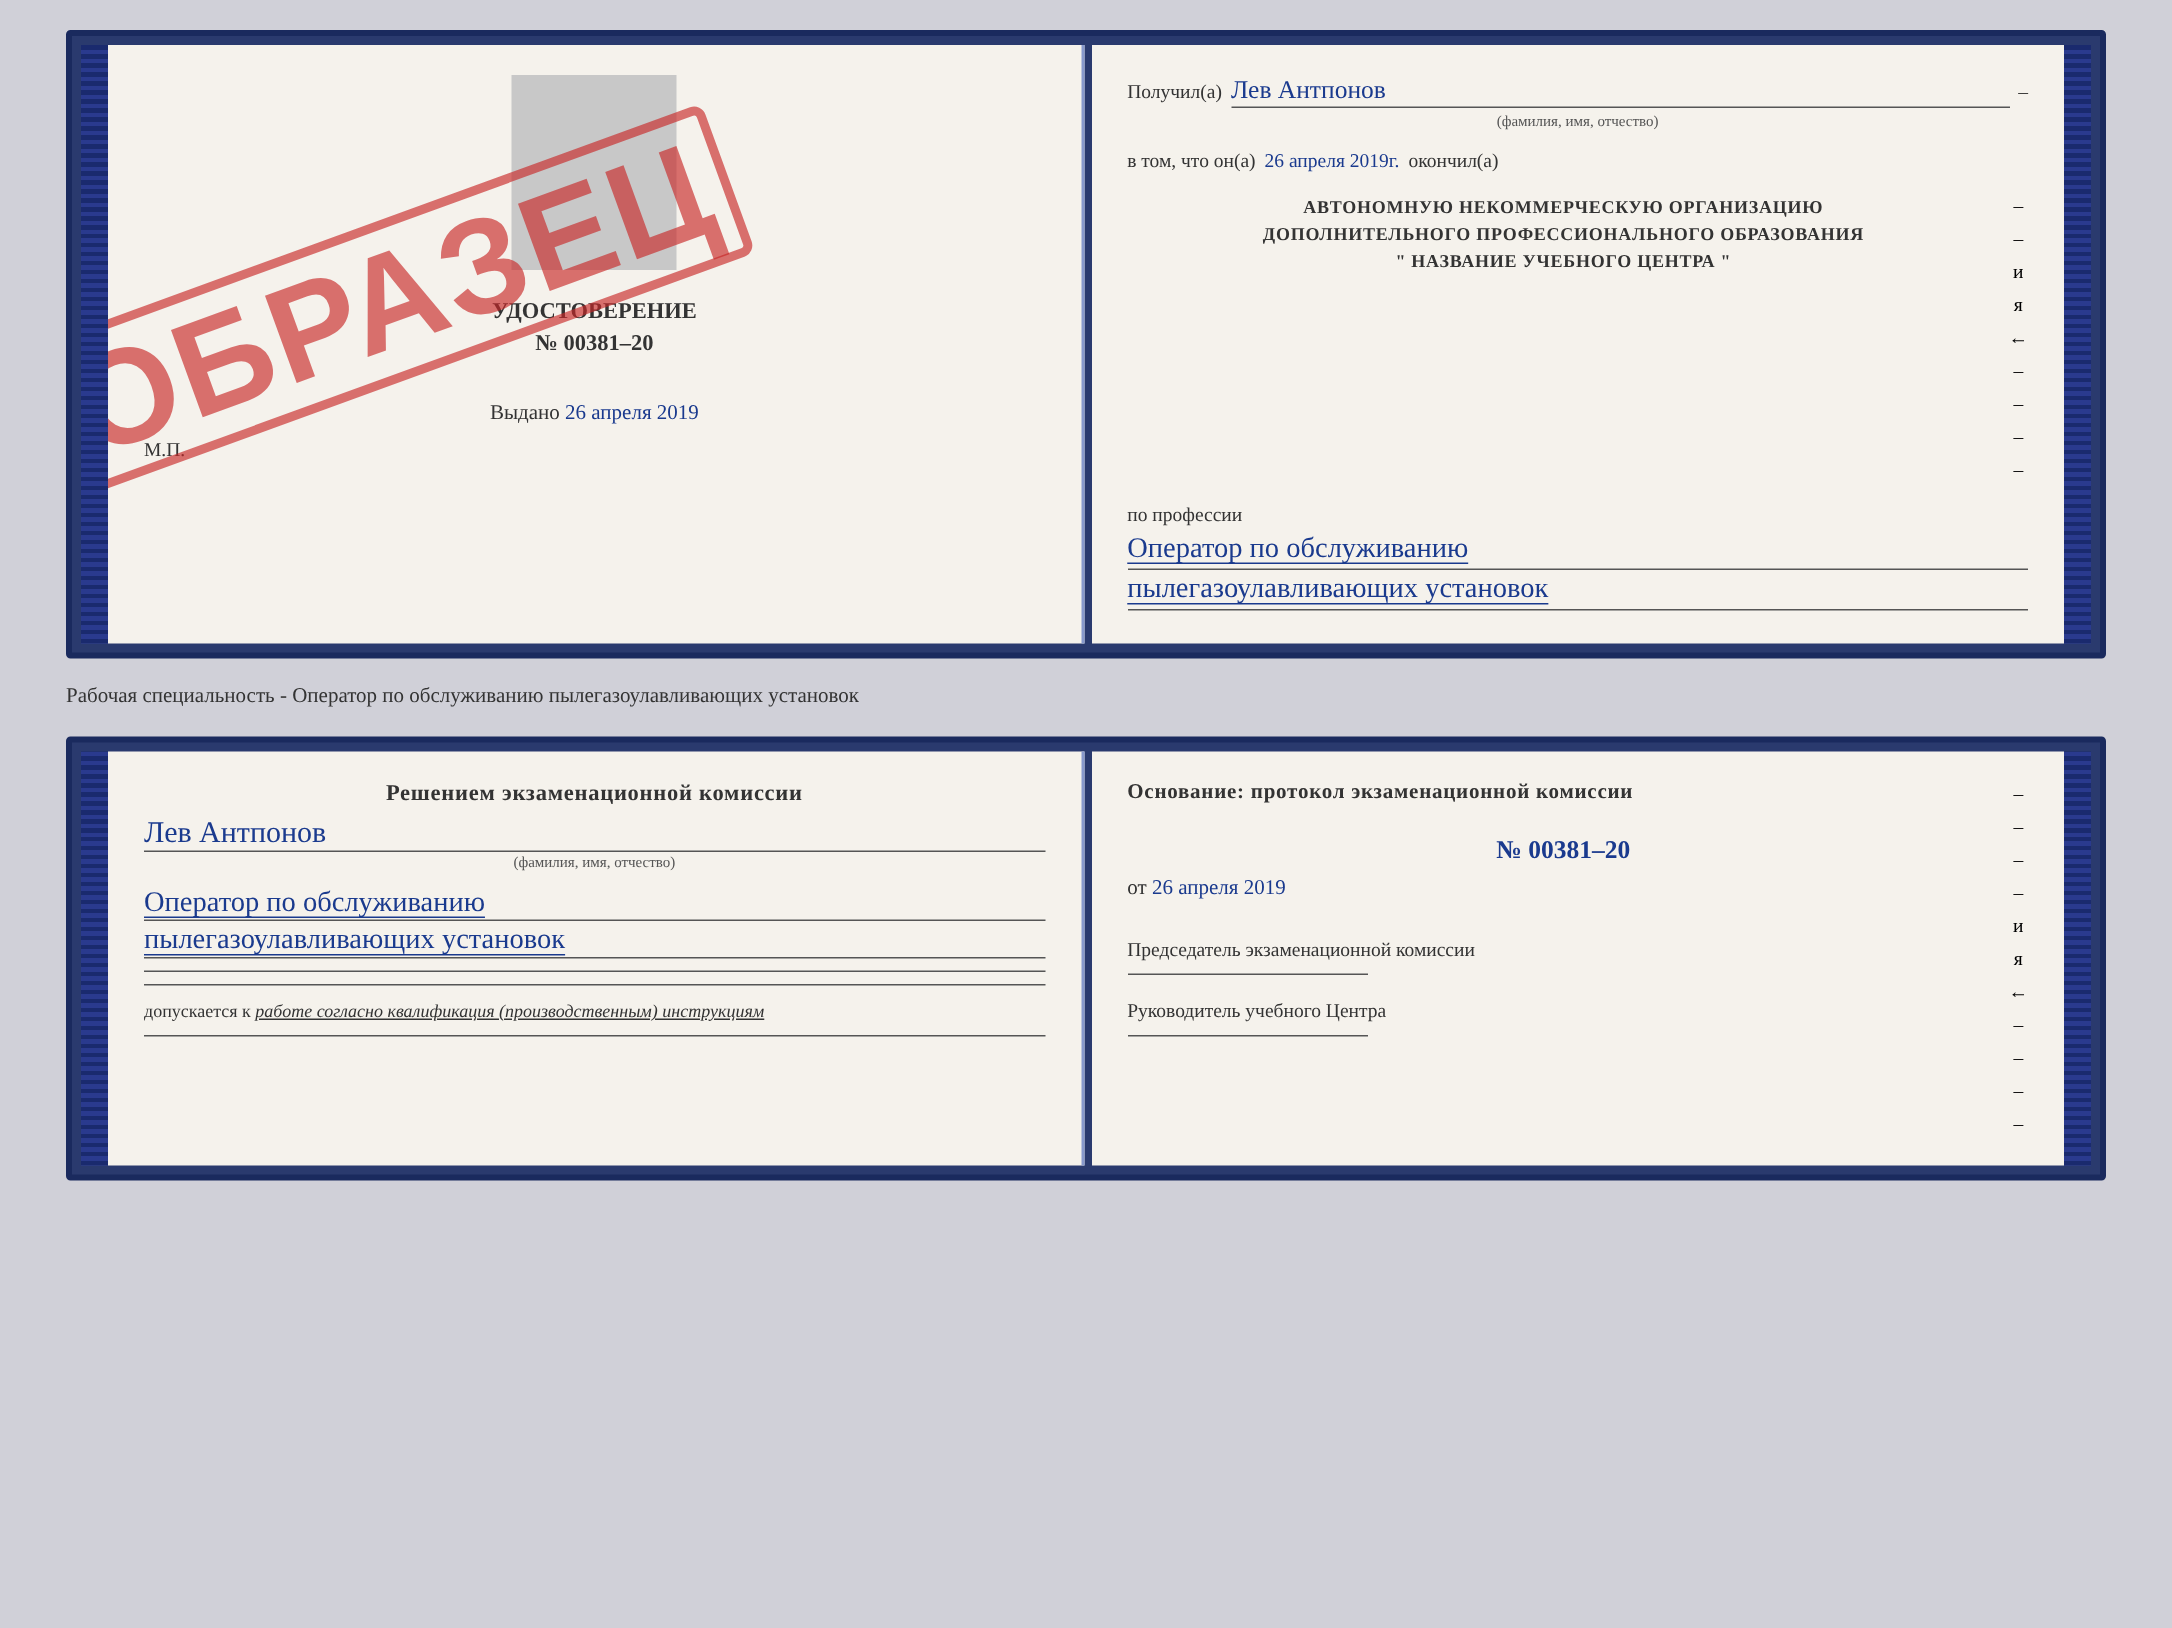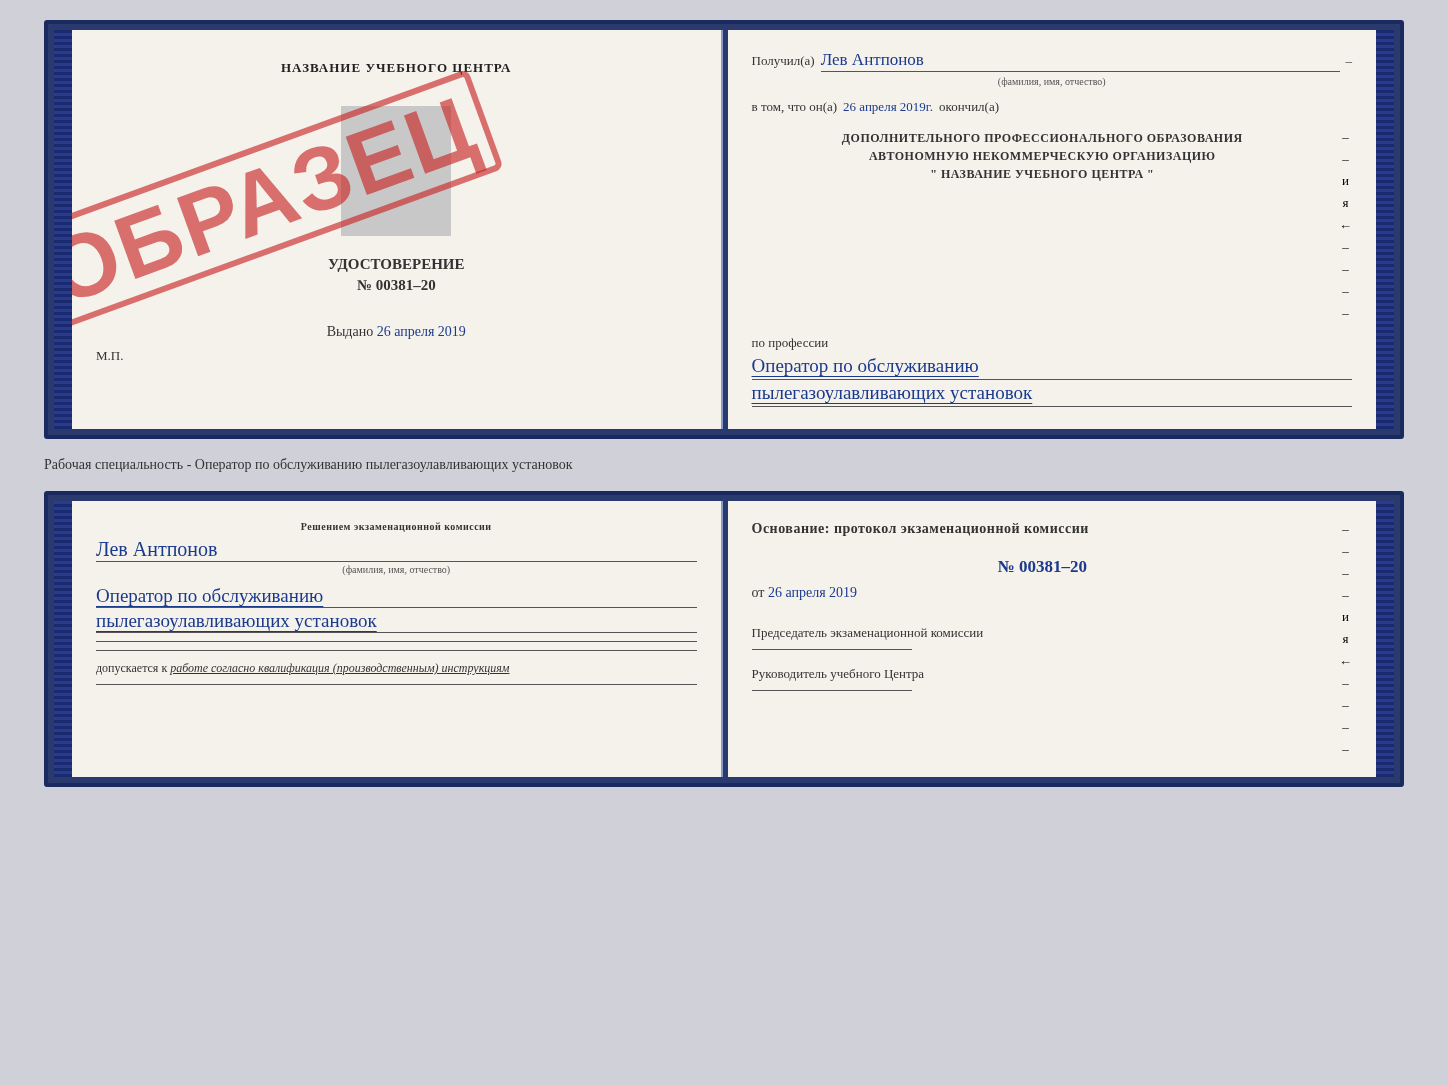--- a/index.html
+++ b/index.html
@@ -211,21 +211,21 @@
     .qual-book {
       display: flex;
       background: #2a3a6e;
       border: 4px solid #1a2a5e;
       border-radius: 3px;
       padding: 6px;
     }
 
     
     .qual-decision {
-      font-size: 10px;
+      font-size: 15px;
       font-weight: bold;
       letter-spacing: 0.5px;
       color: #333;
       text-align: center;
       margin-bottom: 6px;
     }
 
     .qual-name-handwritten {
       font-family: 'Segoe Script', 'Comic Sans MS', cursive;
       font-size: 20px;
@@ -321,21 +321,20 @@
   </style>
 </head>
 <body>
 
 <div class="document-container">
 
   <div class="cert-book">
     <div class="spine-left"></div>
 
     <div class="cert-page left">
-      <div class="training-center-title">НАЗВАНИЕ УЧЕБНОГО ЦЕНТРА</div>
 
       <div class="sample-stamp">
         <div class="sample-stamp-text">ОБРАЗЕЦ</div>
       </div>
 
       <div class="photo-placeholder"></div>
 
       <div class="cert-label">УДОСТОВЕРЕНИЕ</div>
       <div class="cert-number">№ 00381–20</div>
 
@@ -356,22 +355,22 @@
       <div class="subtitle-small">(фамилия, имя, отчество)</div>
 
       <div class="recipient-line" style="margin-top:10px;text-align:center;">
         <span class="label-text">в том, что он(а)</span>
         <span class="date-inline">26 апреля 2019г.</span>
         <span class="label-text">окончил(а)</span>
       </div>
 
       <div style="margin-top: 14px; margin-bottom: 8px; display:flex; align-items:flex-start; justify-content:space-between;">
         <div style="flex:1;">
+          <div class="section-text">АВТОНОМНУЮ НЕКОММЕРЧЕСКУЮ ОРГАНИЗАЦИЮ</div>
           <div class="section-text">ДОПОЛНИТЕЛЬНОГО ПРОФЕССИОНАЛЬНОГО ОБРАЗОВАНИЯ</div>
-          <div class="section-text">АВТОНОМНУЮ НЕКОММЕРЧЕСКУЮ ОРГАНИЗАЦИЮ</div>
           <div class="section-text">" НАЗВАНИЕ УЧЕБНОГО ЦЕНТРА "</div>
         </div>
         <div style="display:flex; flex-direction:column; align-items:center; margin-left:6px; gap:6px;">
           <span style="font-size:13px;">–</span>
           <span style="font-size:13px;">–</span>
           <span style="font-size:13px;">и</span>
           <span style="font-size:13px;">я</span>
           <span style="font-size:13px;">←</span>
           <span style="font-size:13px;">–</span>
           <span style="font-size:13px;">–</span>

